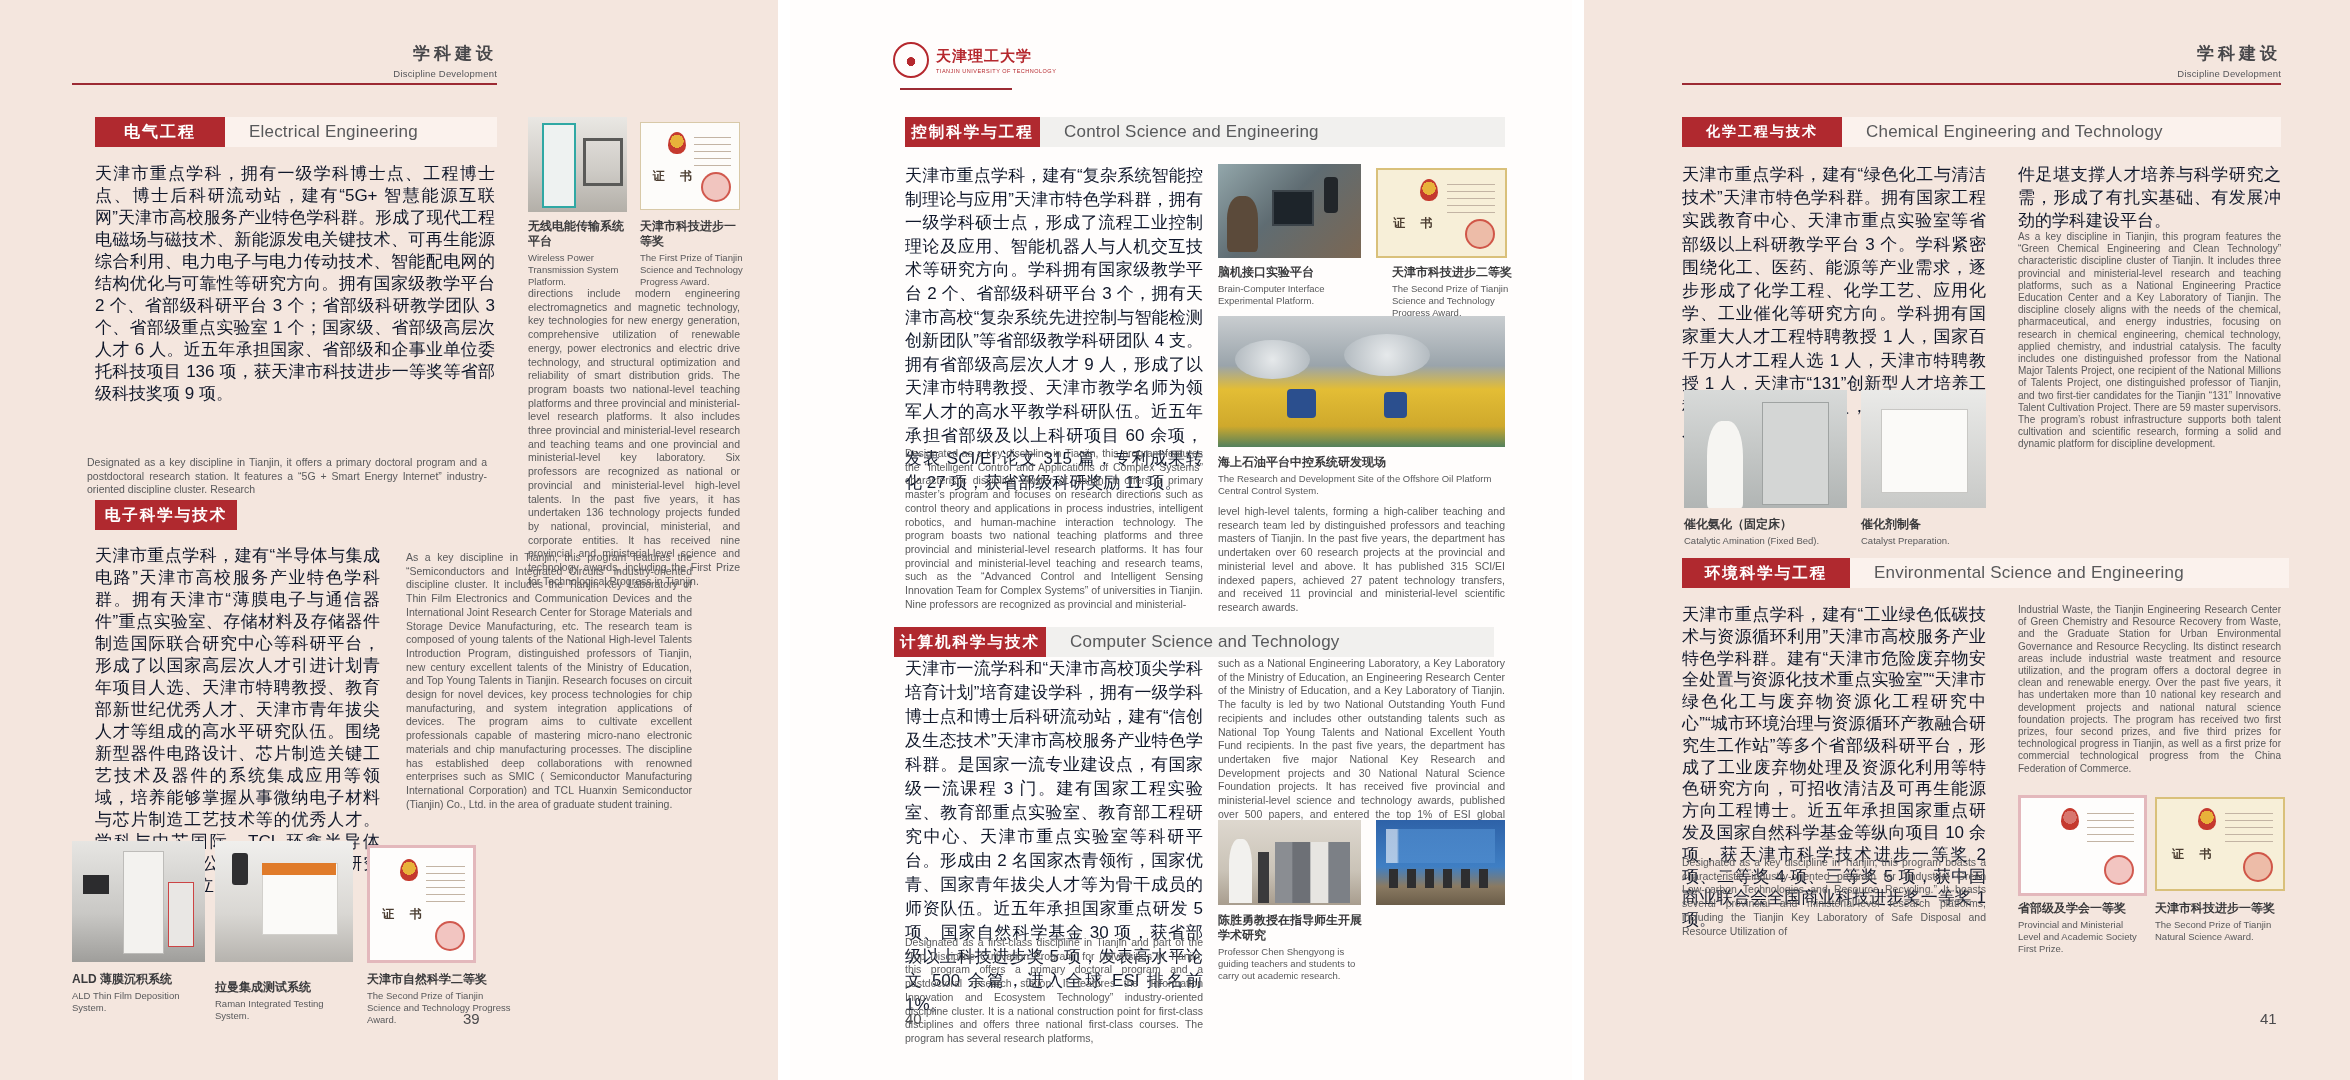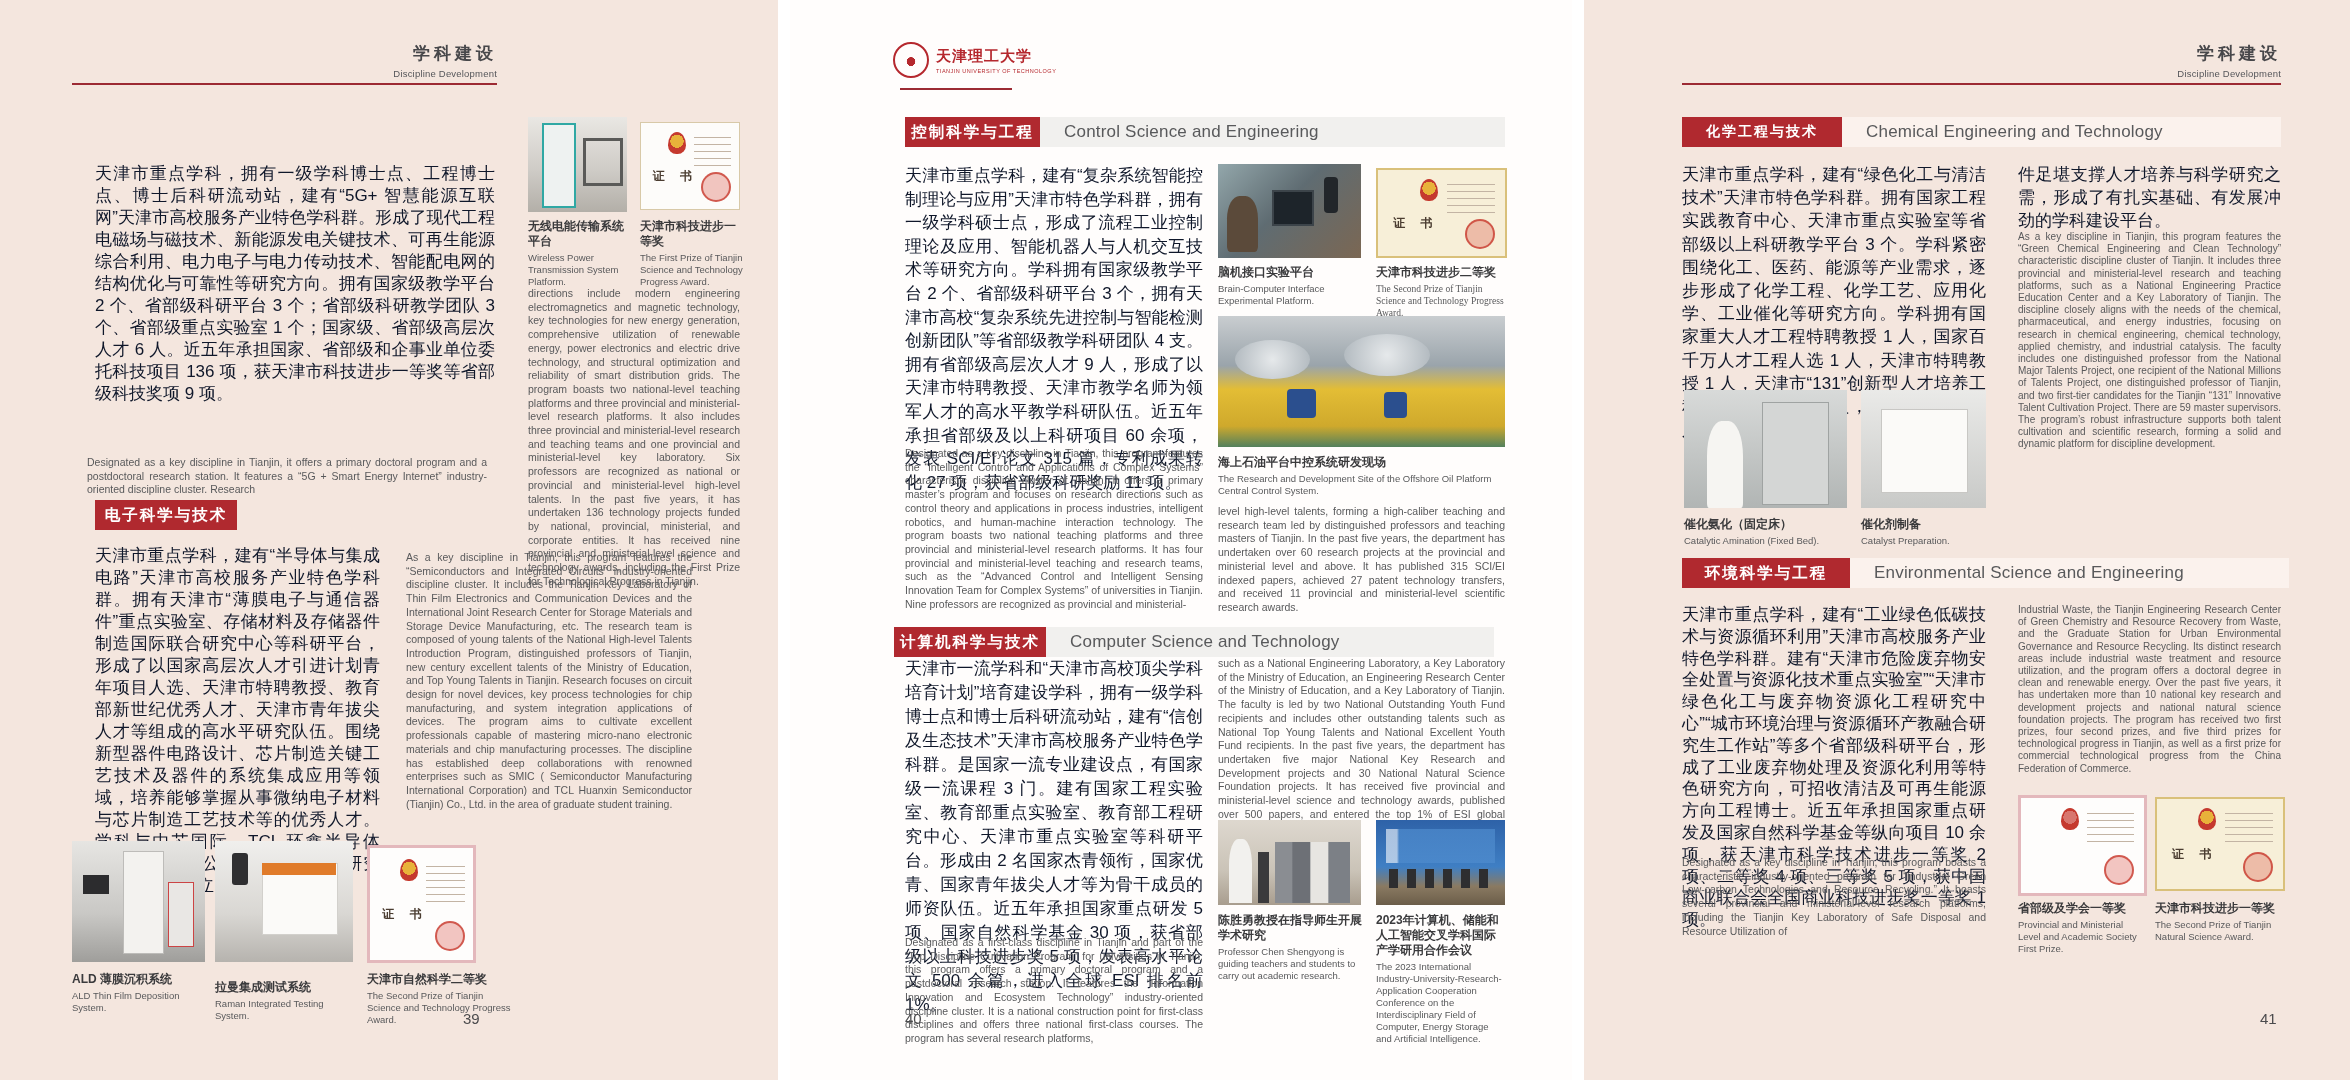--- a/index.html
+++ b/index.html
@@ -64,20 +64,24 @@
 
 <div class="canvas">
 
   <div class="page pink" id="p39">
     <div class="hdr" style="top:42px;right:281px;">
       <div class="hdr-cn">学科建设</div>
       <div class="hdr-en">Discipline Development</div>
     </div>
     <div class="hline" style="left:72px;top:83px;width:425px;"></div>
 
+    <div class="sec" style="left:95px;top:117px;">
+      <div class="sec-cn" style="width:130px;">电气工程</div>
+      <div class="sec-en" style="width:248px;">Electrical Engineering</div>
+    </div>
     <div class="cn" style="left:95px;top:163px;width:400px;line-height:22px;">天津市重点学科，拥有一级学科博士点、工程博士点、博士后科研流动站，建有“5G+ 智慧能源互联网”天津市高校服务产业特色学科群。形成了现代工程电磁场与磁技术、新能源发电关键技术、可再生能源综合利用、电力电子与电力传动技术、智能配电网的结构优化与可靠性等研究方向。拥有国家级教学平台 2 个、省部级科研平台 3 个；省部级科研教学团队 3 个、省部级重点实验室 1 个；国家级、省部级高层次人才 6 人。近五年承担国家、省部级和企事业单位委托科技项目 136 项，获天津市科技进步一等奖等省部级科技奖项 9 项。</div>
     <div class="en" style="left:87px;top:424px;width:400px;margin-top:32px;">Designated as a key discipline in Tianjin, it offers a primary doctoral program and a postdoctoral research station. It features a “5G + Smart Energy Internet” industry-oriented discipline cluster. Research</div>
 
     <div class="ph ph-wireless" style="left:528px;top:117px;width:99px;height:95px;">
       <div class="po" style="left:14%;top:6%;width:30%;height:86%;background:#eef2f1;border:2px solid #2fa8a4;"></div>
       <div class="po" style="left:56%;top:22%;width:34%;height:44%;border:3px solid #5a5a58;"></div>
     </div>
     <div class="ph cert cert-white" style="left:640px;top:122px;width:98px;height:86px;">
       <div class="cert-emblem"></div>
       <div class="cert-title">证 书</div>
@@ -164,21 +168,21 @@
     <div class="ph cert cert-cream" style="left:586px;top:168px;width:127px;height:86px;">
       <div class="cert-emblem"></div>
       <div class="cert-title">证 书</div>
       <div class="cert-lines"></div>
       <div class="cert-seal"></div>
     </div>
     <div class="cap" style="left:428px;top:265px;width:145px;">
       <div class="cap-cn">脑机接口实验平台</div>
       <div class="cap-en">Brain-Computer Interface Experimental Platform.</div>
     </div>
-    <div class="cap" style="left:586px;top:265px;width:130px;font-family:Liberation Serif, serif;">
+    <div class="cap" style="left:602px;top:265px;width:130px;">
       <div class="cap-cn">天津市科技进步二等奖</div>
       <div class="cap-en">The Second Prize of Tianjin Science and Technology Progress Award.</div>
     </div>
 
     <div class="ph ph-oil" style="left:428px;top:316px;width:287px;height:131px;">
       <div class="po" style="left:6%;top:18%;width:26%;height:30%;background:radial-gradient(circle,#e6e9eb,#aeb6bc);border-radius:50%;"></div>
       <div class="po" style="left:44%;top:14%;width:30%;height:32%;background:radial-gradient(circle,#e6e9eb,#aeb6bc);border-radius:50%;"></div>
       <div class="po" style="left:24%;top:56%;width:10%;height:22%;background:#2b4f8e;border-radius:4px;"></div>
       <div class="po" style="left:58%;top:58%;width:8%;height:20%;background:#2b4f8e;border-radius:4px;"></div>
     </div>
@@ -195,24 +199,20 @@
       <div class="po" style="left:28%;top:38%;width:8%;height:60%;background:#3a3a3c;"></div>
     </div>
     <div class="ph ph-conf" style="left:586px;top:820px;width:129px;height:85px;">
       <div class="po" style="left:8%;top:10%;width:84%;height:40%;background:linear-gradient(90deg,#dfe9f5 0 10%,#4f8cce 12% 100%);opacity:.7;"></div>
       <div class="po" style="left:10%;top:58%;width:80%;height:22%;background:repeating-linear-gradient(90deg,#2e2e30 0 9px,transparent 9px 18px);"></div>
     </div>
     <div class="cap" style="left:428px;top:913px;width:147px;">
       <div class="cap-cn">陈胜勇教授在指导师生开展学术研究</div>
       <div class="cap-en">Professor Chen Shengyong is guiding teachers and students to carry out academic research.</div>
     </div>
-    <div class="cap" style="left:586px;top:913px;width:130px;">
-      <div class="cap-cn">2023年计算机、储能和人工智能交叉学科国际产学研用合作会议</div>
-      <div class="cap-en">The 2023 International Industry-University-Research-Application Cooperation Conference on the Interdisciplinary Field of Computer, Energy Storage and Artificial Intelligence.</div>
-    </div>
   </div>
 
   <div class="page pink" id="p41">
     <div class="hdr" style="top:42px;right:69px;">
       <div class="hdr-cn">学科建设</div>
       <div class="hdr-en">Discipline Development</div>
     </div>
     <div class="hline" style="left:98px;top:83px;width:599px;"></div>
 
     <div class="sec" style="left:98px;top:117px;">

